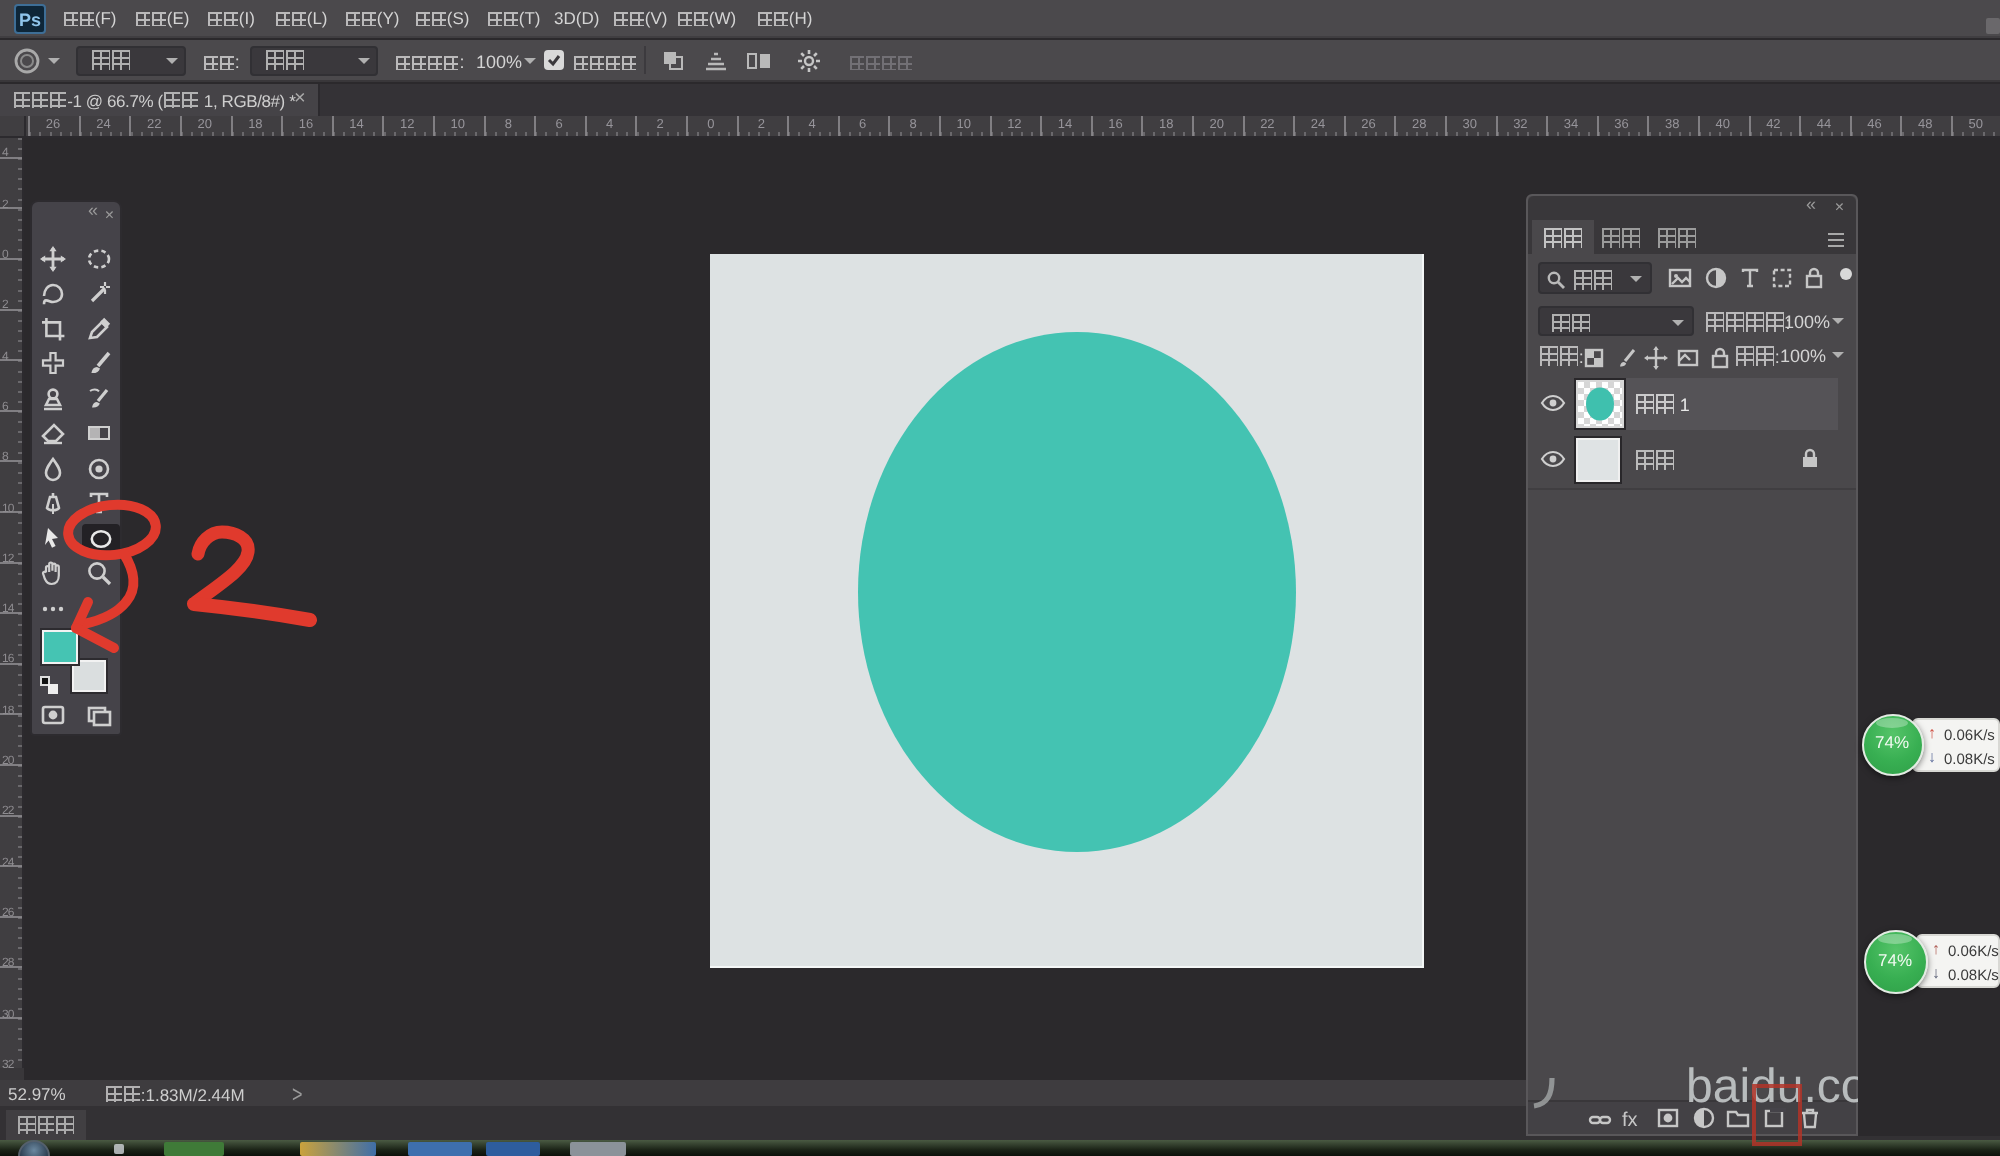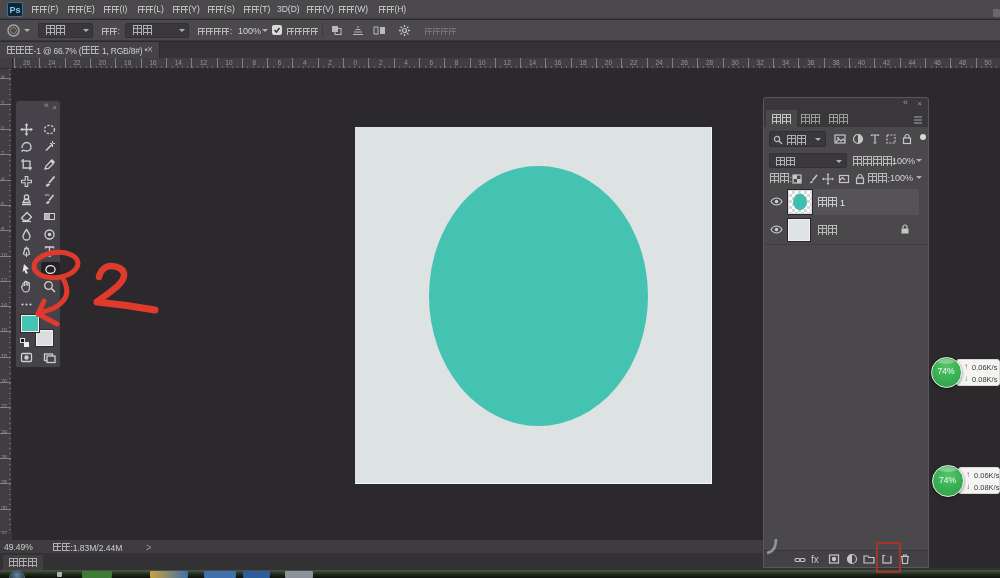--- a/index.html
+++ b/index.html
@@ -424,27 +424,28 @@
           <rect x="2" y="2.5" width="8" height="7.5" fill="none" stroke="#c6c6c6" stroke-width="1.2"></rect>
           <rect x="4" y="1" width="8" height="2" fill="#454349"></rect>
         </svg></div>
     <div class="abs" style="left:135px;top:2px"><svg width="12" height="12" viewBox="0 0 12 12">
           <path d="M3 4l.6 6.5h4.8L9 4M2 3.5h8M4.5 3.5V2h3v1.5" fill="none" stroke="#c6c6c6" stroke-width="1.2"></path>
         </svg></div>
   </div>
 </div>
 
 <div class="abs" style="left:763px;top:525px;width:166px;height:30px;overflow:hidden;pointer-events:none">
+  <span style="position:absolute;left:80px;top:5px;font-size:24px;color:#c2c6c7;opacity:.92;letter-spacing:0px">baidu.co</span>
   <svg style="position:absolute;left:0px;top:12px" width="16" height="18" viewBox="0 0 16 18">
       <path d="M13 2c0 8-2 13-9 14" fill="none" stroke="#a9adae" stroke-width="2.6" opacity=".75"></path>
     </svg>
 </div>
 
 <div class="abs" style="left:0;top:540px;width:763px;height:13px;background:#3e3c3f">
-  <span class="abs" style="left:4px;top:2.5px;font-size:8.5px;color:#cecece">49.49%</span>
+  <span class="abs" style="left:4px;top:2.5px;font-size:8.5px;color:#cecece">52.97%</span>
   <span class="abs" style="left:52px;top:2.5px;font-size:8.5px;color:#cecece"><i class="g" style="width:8px;height:8.5px;color:#cecece;opacity:0.8;"></i><i class="g" style="width:8px;height:8.5px;color:#cecece;opacity:0.8;"></i>:1.83M/2.44M</span>
   <span class="abs" style="left:146px;top:2px;font-size:9px;color:#9b9b9b;transform:scaleY(1.3)">&gt;</span>
 </div>
 <div class="abs" style="left:0;top:553px;width:763px;height:17px;background:#333134">
   <div class="abs" style="left:3px;top:2px;width:40px;height:15px;background:#413f42;text-align:center;padding-top:3px"><i class="g" style="width:8.5px;height:9.0px;color:#c6c6c6;opacity:0.8;"></i><i class="g" style="width:8.5px;height:9.0px;color:#c6c6c6;opacity:0.8;"></i><i class="g" style="width:8.5px;height:9.0px;color:#c6c6c6;opacity:0.8;"></i></div>
 </div>
 <div class="abs" style="left:763px;top:568px;width:237px;height:2px;background:#333134"></div>
 <div class="abs" style="left:0;top:570px;width:1000px;height:8px;background:linear-gradient(to bottom,#4a5a43,#1c2418 60%,#0d110b)">
   <div class="abs" style="left:9px;top:0px;width:16px;height:16px;border-radius:50%;background:radial-gradient(circle at 50% 30%,#6b88a0,#27384a 65%,#16202c);border:1px solid #55606c"></div>
   <div class="abs" style="left:57px;top:2px;width:5px;height:5px;background:#cfd4d8;border-radius:1px;opacity:.8"></div>

